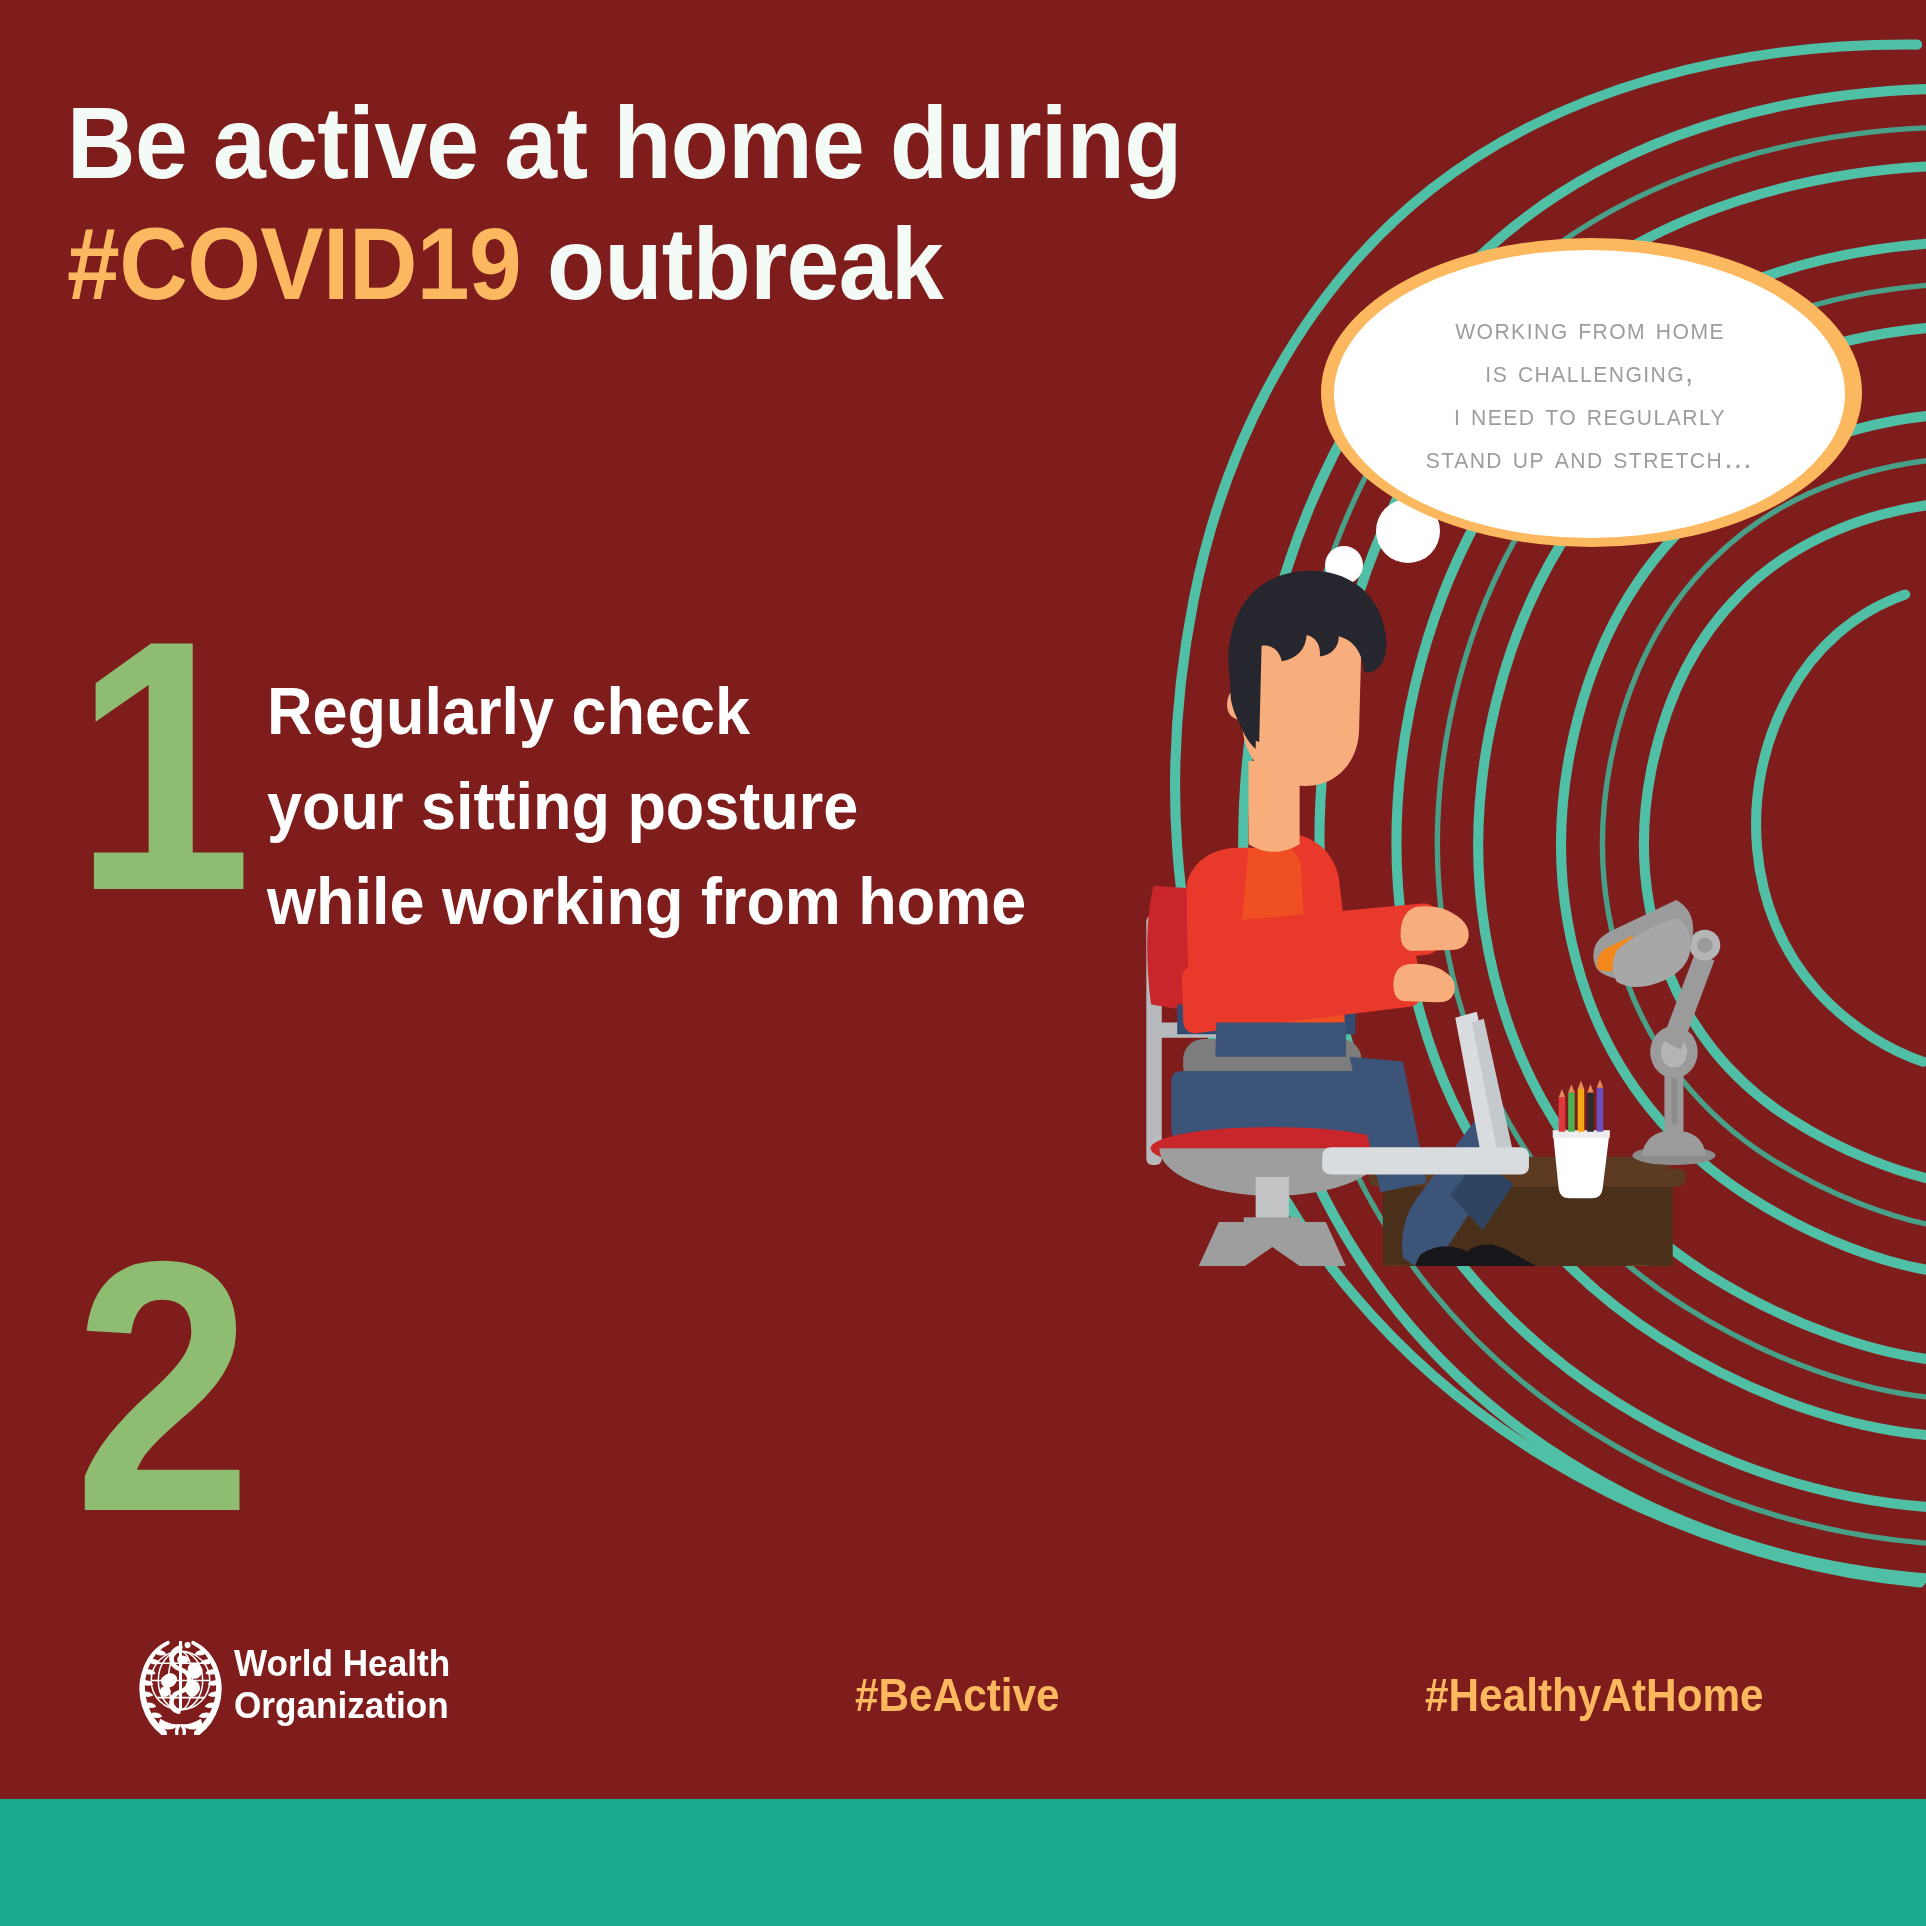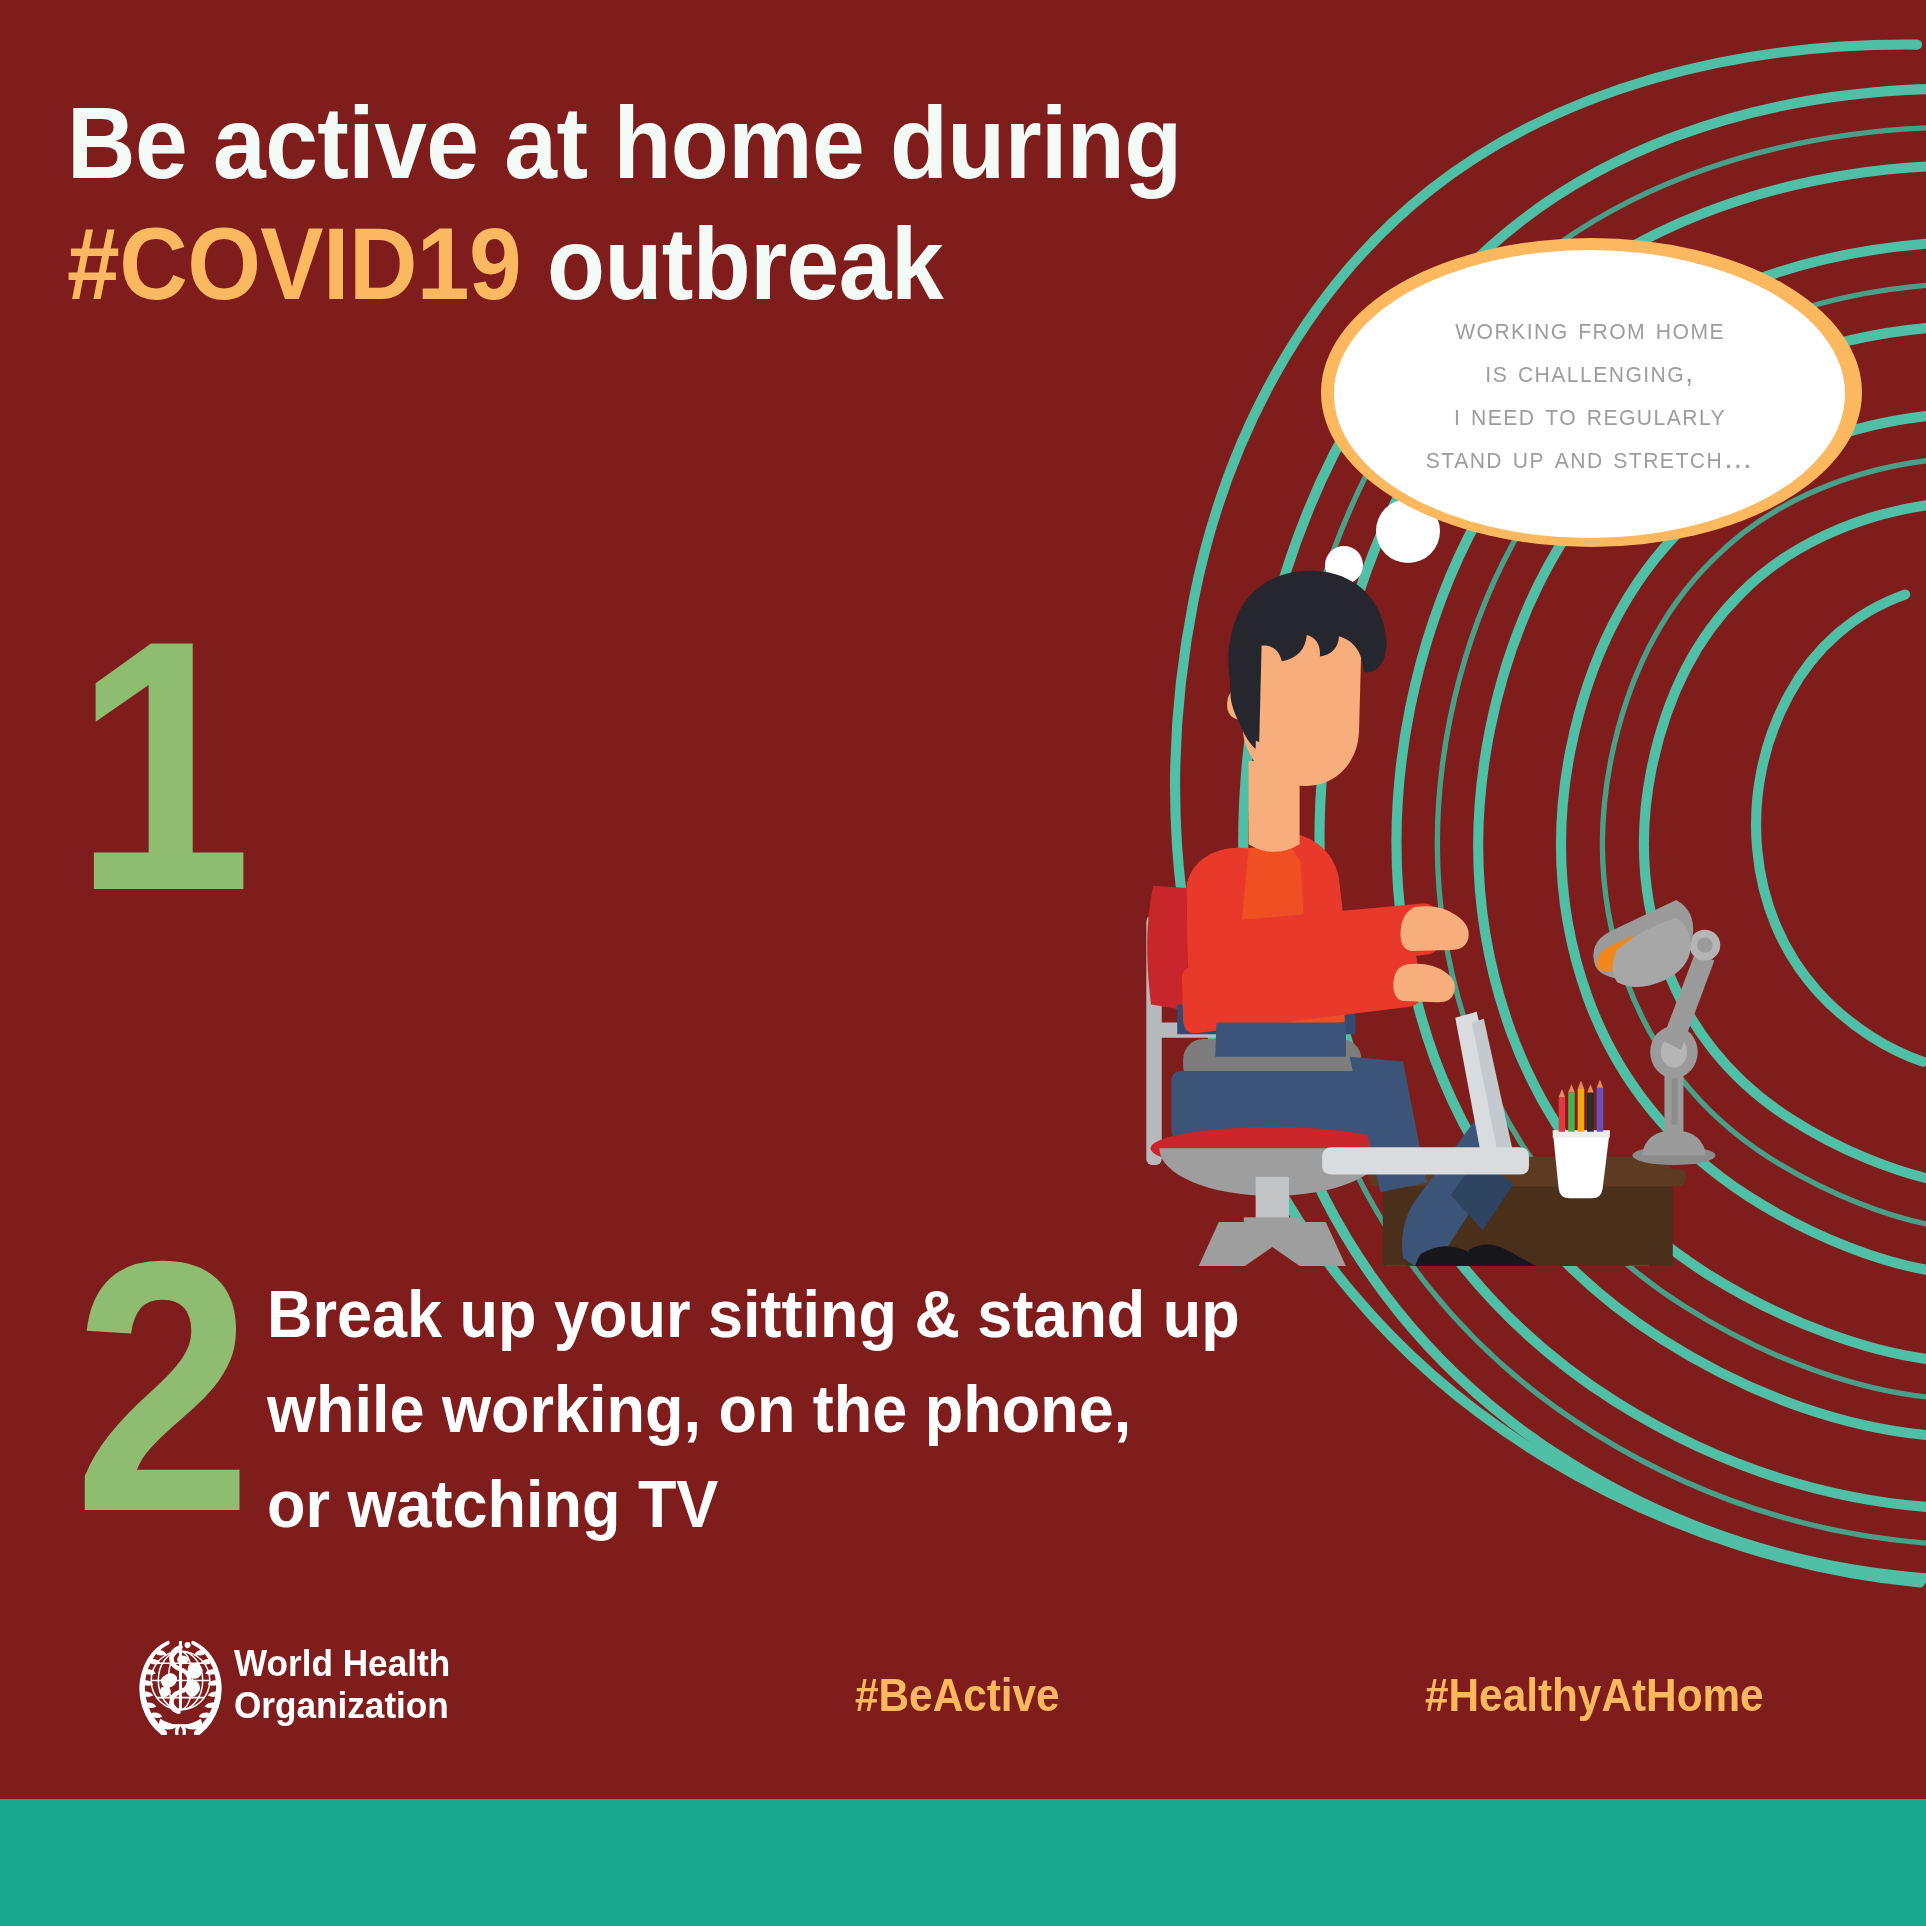--- a/index.html
+++ b/index.html
@@ -280,29 +280,29 @@
     <circle cx="1068" cy="660" r="26" fill="#B5B5B5"></circle>
     <circle cx="1068" cy="660" r="13" fill="#9B9B9B"></circle>
     <path d="M884,696 q-14,-40 26,-60 l110,-52 q32,18 28,58 q-4,42 -52,62 q-54,22 -86,10 q-20,-6 -26,-18 z" fill="#9B9B9B"></path>
     <path d="M888,700 q-6,-20 12,-34 l46,-22 q10,28 -14,48 q-24,20 -44,8 z" fill="#F2871B"></path>
     <path d="M920,668 q42,-36 100,-54 q26,16 24,50 q-2,36 -46,56 q-46,20 -78,2 q-14,-24 0,-54 z" fill="#A7A7A7"></path>
 
   </svg>
 
   <div class="tip" id="tip1">
     <div class="tip-num">1</div>
+    <div class="tip-body">
+      <div class="tip-line">Regularly check</div>
+      <div class="tip-line">your sitting posture</div>
+      <div class="tip-line">while working from home</div>
+    </div>
   </div>
 
   <div class="tip" id="tip2">
     <div class="tip-num">2</div>
-    <div class="tip-body">
-      <div class="tip-line">Break up your sitting &amp; stand up</div>
-      <div class="tip-line">while working, on the phone,</div>
-      <div class="tip-line">or watching TV</div>
-    </div>
   </div>
 
   <div id="footer">
 
     <div id="who-logo-block">
       <svg id="who-mark" viewBox="0 0 200 200">
         <g fill="none" stroke="#FFFFFF" stroke-width="3">
           <circle cx="100" cy="92" r="58"></circle>
           <ellipse cx="100" cy="92" rx="24" ry="58"></ellipse>
           <ellipse cx="100" cy="92" rx="44" ry="58"></ellipse>

